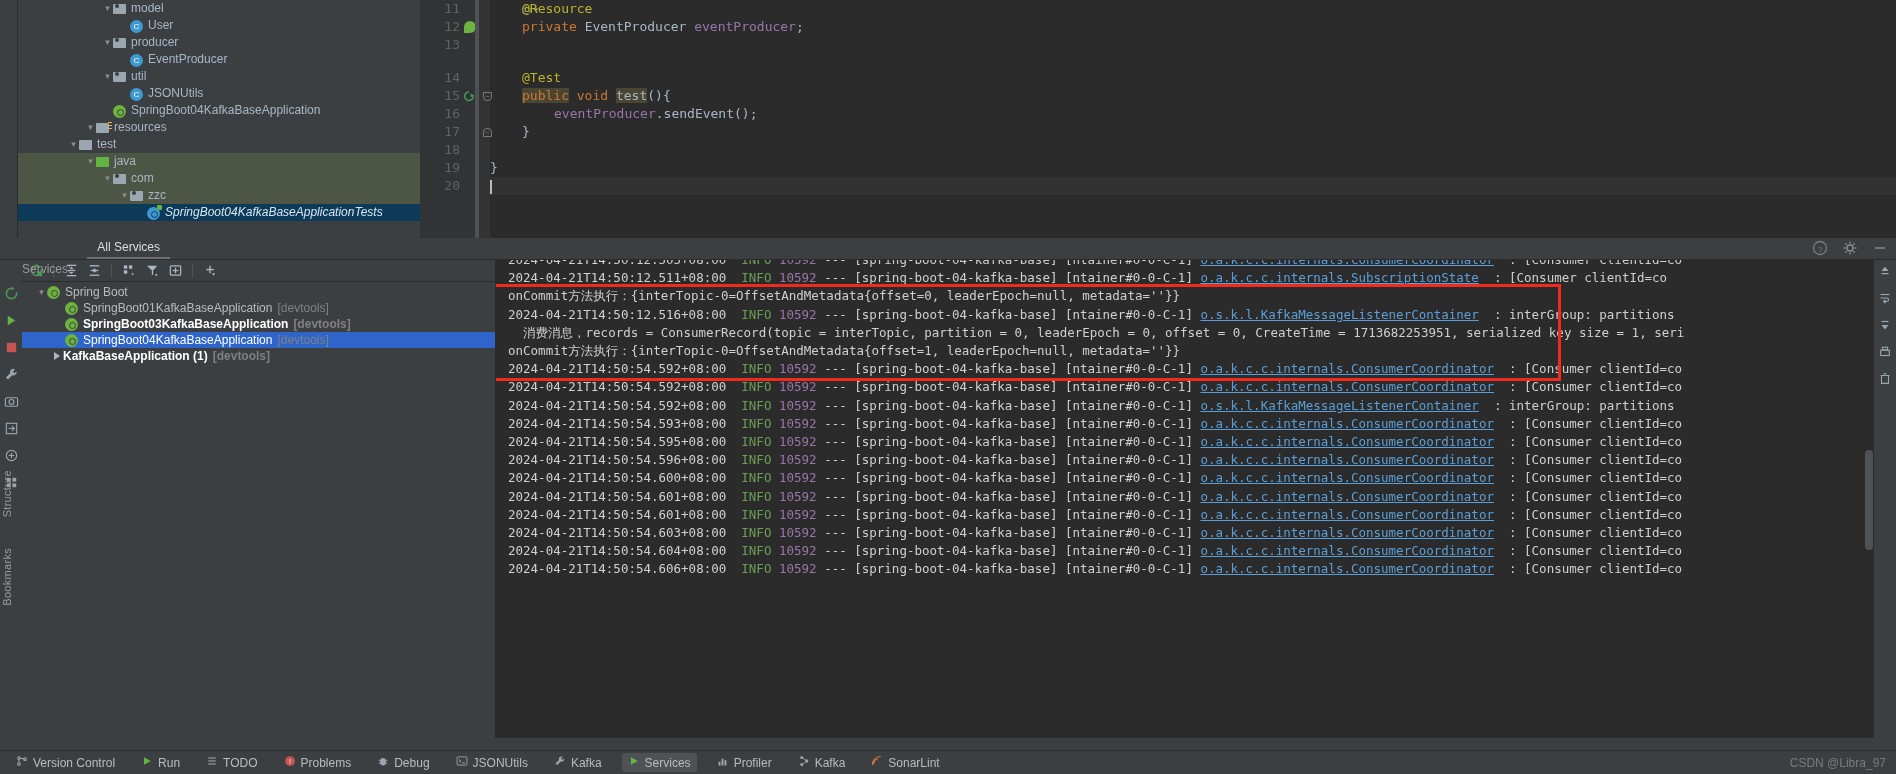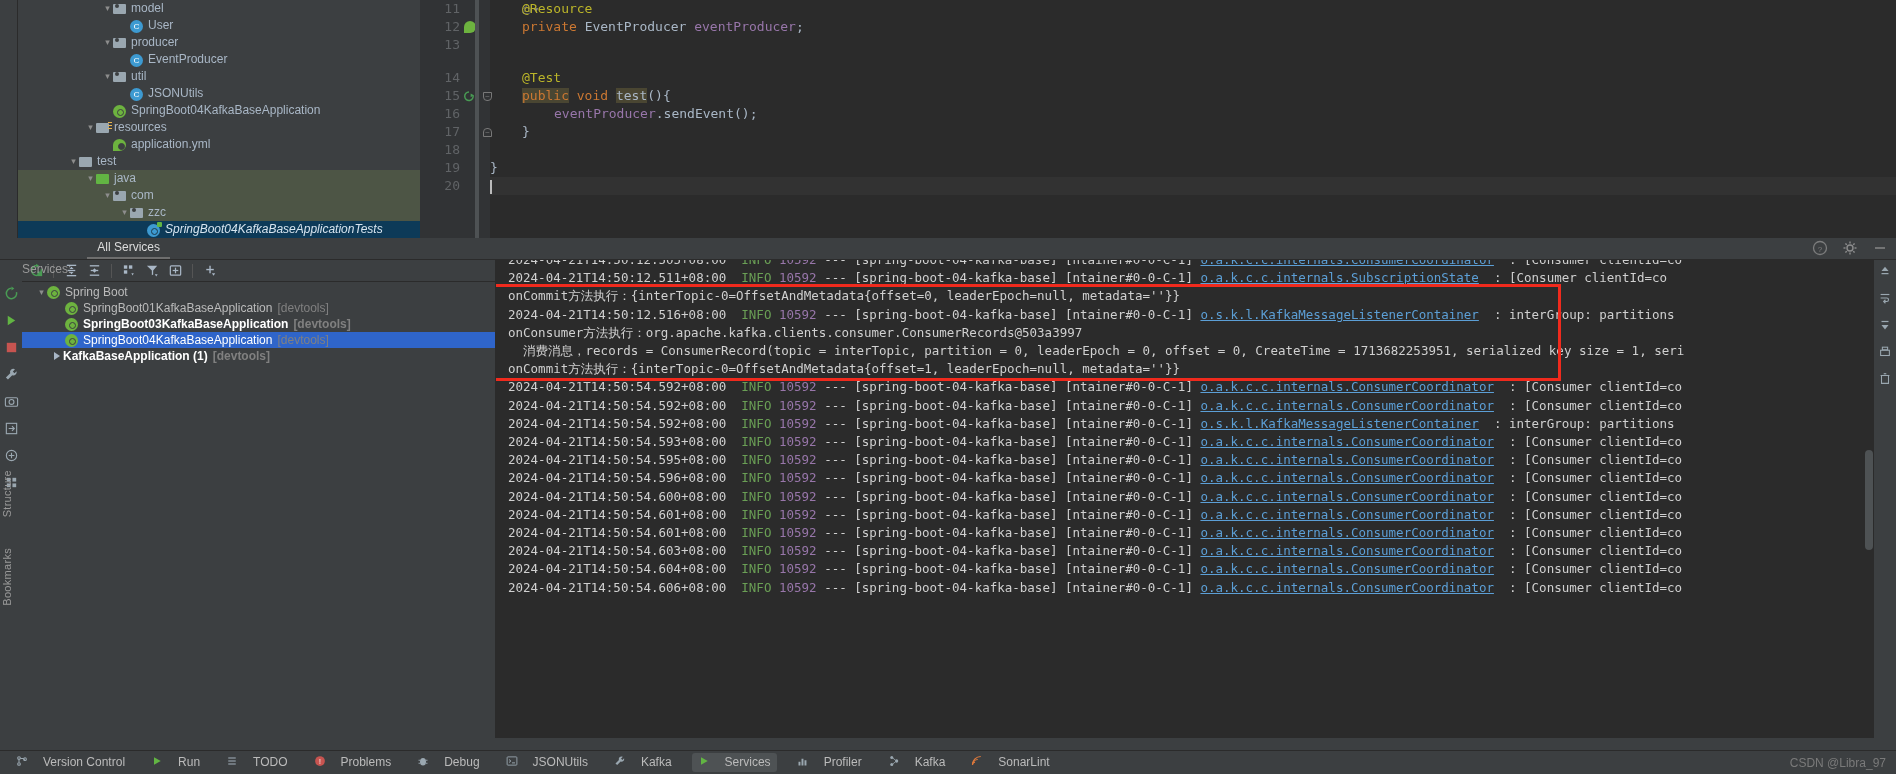--- a/index.html
+++ b/index.html
@@ -92,21 +92,21 @@
   .app{ color:#d0d0d0;} .thr{color:#d0d0d0;} .cls{ color:#5c9fd6; text-decoration:underline;} .msg{color:#d0d0d0;}
   #redbox{ position:absolute; border:3px solid #f02a1d; pointer-events:none; }
   
   .crail{ position:absolute; right:0; top:0; width:22px; height:100%; background:#3c3f41; display:flex; flex-direction:column; align-items:center; padding-top:4px; gap:10px;}
   .scrollbar{ position:absolute; right:22px; top:0; width:10px; height:100%; background:#2b2b2b;}
   .scrollthumb{ position:absolute; right:23px; width:8px; background:#4e5254; border-radius:4px;}
 
   
   #statusbar{ position:absolute; left:0; bottom:0; width:1896px; height:24px; background:#3c3f41; border-top:1px solid #2b2b2b;
       display:flex; align-items:center; padding-left:10px; gap:14px; font-size:12px; color:#bbbbbb;}
-  .sb-item{ display:flex; align-items:flex-start; gap:15px; padding:2px 6px; border-radius:3px;}
+  .sb-item{ display:flex; align-items:center; gap:5px; padding:2px 6px; border-radius:3px;}
   .sb-item.active{ background:#4e5254; }
   #watermark{ position:absolute; right:10px; bottom:4px; font-size:12px; color:#7a7a7a;}
 
   
   .vert-label{ position:absolute; left:1px; writing-mode:vertical-rl; transform:rotate(180deg);
       font-size:11px; color:#9a9a9a; letter-spacing:.3px;}
 </style>
 </head>
 <body>
 
@@ -171,28 +171,20 @@
         </span>
         <span style="">SpringBoot04KafkaBaseApplication</span>
       </div>
       <div class="tree-row">
         <span class="ind" style="width:65px"></span>
         <span class="arrow">▾</span>
         <span class="ic">
           <span class="ic-folder res" style="display:block;margin-top:2px"></span>
         </span>
         <span style="">resources</span>
-      </div>
-      <div class="tree-row">
-        <span class="ind" style="width:82px"></span>
-        <span class="arrow"></span>
-        <span class="ic">
-          <span class="ic-yml" style="display:block;margin-top:1px"></span>
-        </span>
-        <span style="">application.yml</span>
       </div>
       <div class="tree-row">
         <span class="ind" style="width:48px"></span>
         <span class="arrow">▾</span>
         <span class="ic">
           <span class="ic-folder" style="display:block;margin-top:2px"></span>
         </span>
         <span style="">test</span>
       </div>
       <div class="tree-row green">
@@ -451,21 +443,20 @@
         </div>
     </div>
 
     <div id="console-col">
       <div id="console-out">
         <div id="log-lines" style="position: absolute; left: 12px; top: -9px; right: 30px;">
             <div class="log"><span class="ts">2024-04-21T14:50:12.505+08:00</span>&nbsp;&nbsp;<span class="info">INFO</span>&nbsp;<span class="pid">10592</span>&nbsp;<span class="dash">---</span>&nbsp;<span class="app">[spring-boot-04-kafka-base]</span>&nbsp;<span class="thr">[ntainer#0-0-C-1]</span>&nbsp;<span class="cls">o.a.k.c.c.internals.ConsumerCoordinator</span>&nbsp;&nbsp;<span class="msg">: [Consumer clientId=co</span></div>
             <div class="log"><span class="ts">2024-04-21T14:50:12.511+08:00</span>&nbsp;&nbsp;<span class="info">INFO</span>&nbsp;<span class="pid">10592</span>&nbsp;<span class="dash">---</span>&nbsp;<span class="app">[spring-boot-04-kafka-base]</span>&nbsp;<span class="thr">[ntainer#0-0-C-1]</span>&nbsp;<span class="cls">o.a.k.c.c.internals.SubscriptionState</span>&nbsp;&nbsp;<span class="msg">: [Consumer clientId=co</span></div>
             <div class="log"><span class="msg">onCommit方法执行：{interTopic-0=OffsetAndMetadata{offset=0,&nbsp;leaderEpoch=null,&nbsp;metadata=''}}</span></div>
             <div class="log"><span class="ts">2024-04-21T14:50:12.516+08:00</span>&nbsp;&nbsp;<span class="info">INFO</span>&nbsp;<span class="pid">10592</span>&nbsp;<span class="dash">---</span>&nbsp;<span class="app">[spring-boot-04-kafka-base]</span>&nbsp;<span class="thr">[ntainer#0-0-C-1]</span>&nbsp;<span class="cls">o.s.k.l.KafkaMessageListenerContainer</span>&nbsp;&nbsp;<span class="msg">: interGroup: partitions</span></div>
-            <div class="log"><span class="msg">onConsumer方法执行：org.apache.kafka.clients.consumer.ConsumerRecords@503a3997</span></div>
             <div class="log"><span class="msg">&nbsp;&nbsp;消费消息，records&nbsp;=&nbsp;ConsumerRecord(topic&nbsp;=&nbsp;interTopic,&nbsp;partition&nbsp;=&nbsp;0,&nbsp;leaderEpoch&nbsp;=&nbsp;0,&nbsp;offset&nbsp;=&nbsp;0,&nbsp;CreateTime&nbsp;=&nbsp;1713682253951,&nbsp;serialized&nbsp;key&nbsp;size&nbsp;=&nbsp;1,&nbsp;seri</span></div>
             <div class="log"><span class="msg">onCommit方法执行：{interTopic-0=OffsetAndMetadata{offset=1,&nbsp;leaderEpoch=null,&nbsp;metadata=''}}</span></div>
             <div class="log"><span class="ts">2024-04-21T14:50:54.592+08:00</span>&nbsp;&nbsp;<span class="info">INFO</span>&nbsp;<span class="pid">10592</span>&nbsp;<span class="dash">---</span>&nbsp;<span class="app">[spring-boot-04-kafka-base]</span>&nbsp;<span class="thr">[ntainer#0-0-C-1]</span>&nbsp;<span class="cls">o.a.k.c.c.internals.ConsumerCoordinator</span>&nbsp;&nbsp;<span class="msg">: [Consumer clientId=co</span></div>
             <div class="log"><span class="ts">2024-04-21T14:50:54.592+08:00</span>&nbsp;&nbsp;<span class="info">INFO</span>&nbsp;<span class="pid">10592</span>&nbsp;<span class="dash">---</span>&nbsp;<span class="app">[spring-boot-04-kafka-base]</span>&nbsp;<span class="thr">[ntainer#0-0-C-1]</span>&nbsp;<span class="cls">o.a.k.c.c.internals.ConsumerCoordinator</span>&nbsp;&nbsp;<span class="msg">: [Consumer clientId=co</span></div>
             <div class="log"><span class="ts">2024-04-21T14:50:54.592+08:00</span>&nbsp;&nbsp;<span class="info">INFO</span>&nbsp;<span class="pid">10592</span>&nbsp;<span class="dash">---</span>&nbsp;<span class="app">[spring-boot-04-kafka-base]</span>&nbsp;<span class="thr">[ntainer#0-0-C-1]</span>&nbsp;<span class="cls">o.s.k.l.KafkaMessageListenerContainer</span>&nbsp;&nbsp;<span class="msg">: interGroup: partitions</span></div>
             <div class="log"><span class="ts">2024-04-21T14:50:54.593+08:00</span>&nbsp;&nbsp;<span class="info">INFO</span>&nbsp;<span class="pid">10592</span>&nbsp;<span class="dash">---</span>&nbsp;<span class="app">[spring-boot-04-kafka-base]</span>&nbsp;<span class="thr">[ntainer#0-0-C-1]</span>&nbsp;<span class="cls">o.a.k.c.c.internals.ConsumerCoordinator</span>&nbsp;&nbsp;<span class="msg">: [Consumer clientId=co</span></div>
             <div class="log"><span class="ts">2024-04-21T14:50:54.595+08:00</span>&nbsp;&nbsp;<span class="info">INFO</span>&nbsp;<span class="pid">10592</span>&nbsp;<span class="dash">---</span>&nbsp;<span class="app">[spring-boot-04-kafka-base]</span>&nbsp;<span class="thr">[ntainer#0-0-C-1]</span>&nbsp;<span class="cls">o.a.k.c.c.internals.ConsumerCoordinator</span>&nbsp;&nbsp;<span class="msg">: [Consumer clientId=co</span></div>
             <div class="log"><span class="ts">2024-04-21T14:50:54.596+08:00</span>&nbsp;&nbsp;<span class="info">INFO</span>&nbsp;<span class="pid">10592</span>&nbsp;<span class="dash">---</span>&nbsp;<span class="app">[spring-boot-04-kafka-base]</span>&nbsp;<span class="thr">[ntainer#0-0-C-1]</span>&nbsp;<span class="cls">o.a.k.c.c.internals.ConsumerCoordinator</span>&nbsp;&nbsp;<span class="msg">: [Consumer clientId=co</span></div>
             <div class="log"><span class="ts">2024-04-21T14:50:54.600+08:00</span>&nbsp;&nbsp;<span class="info">INFO</span>&nbsp;<span class="pid">10592</span>&nbsp;<span class="dash">---</span>&nbsp;<span class="app">[spring-boot-04-kafka-base]</span>&nbsp;<span class="thr">[ntainer#0-0-C-1]</span>&nbsp;<span class="cls">o.a.k.c.c.internals.ConsumerCoordinator</span>&nbsp;&nbsp;<span class="msg">: [Consumer clientId=co</span></div>
             <div class="log"><span class="ts">2024-04-21T14:50:54.601+08:00</span>&nbsp;&nbsp;<span class="info">INFO</span>&nbsp;<span class="pid">10592</span>&nbsp;<span class="dash">---</span>&nbsp;<span class="app">[spring-boot-04-kafka-base]</span>&nbsp;<span class="thr">[ntainer#0-0-C-1]</span>&nbsp;<span class="cls">o.a.k.c.c.internals.ConsumerCoordinator</span>&nbsp;&nbsp;<span class="msg">: [Consumer clientId=co</span></div>

